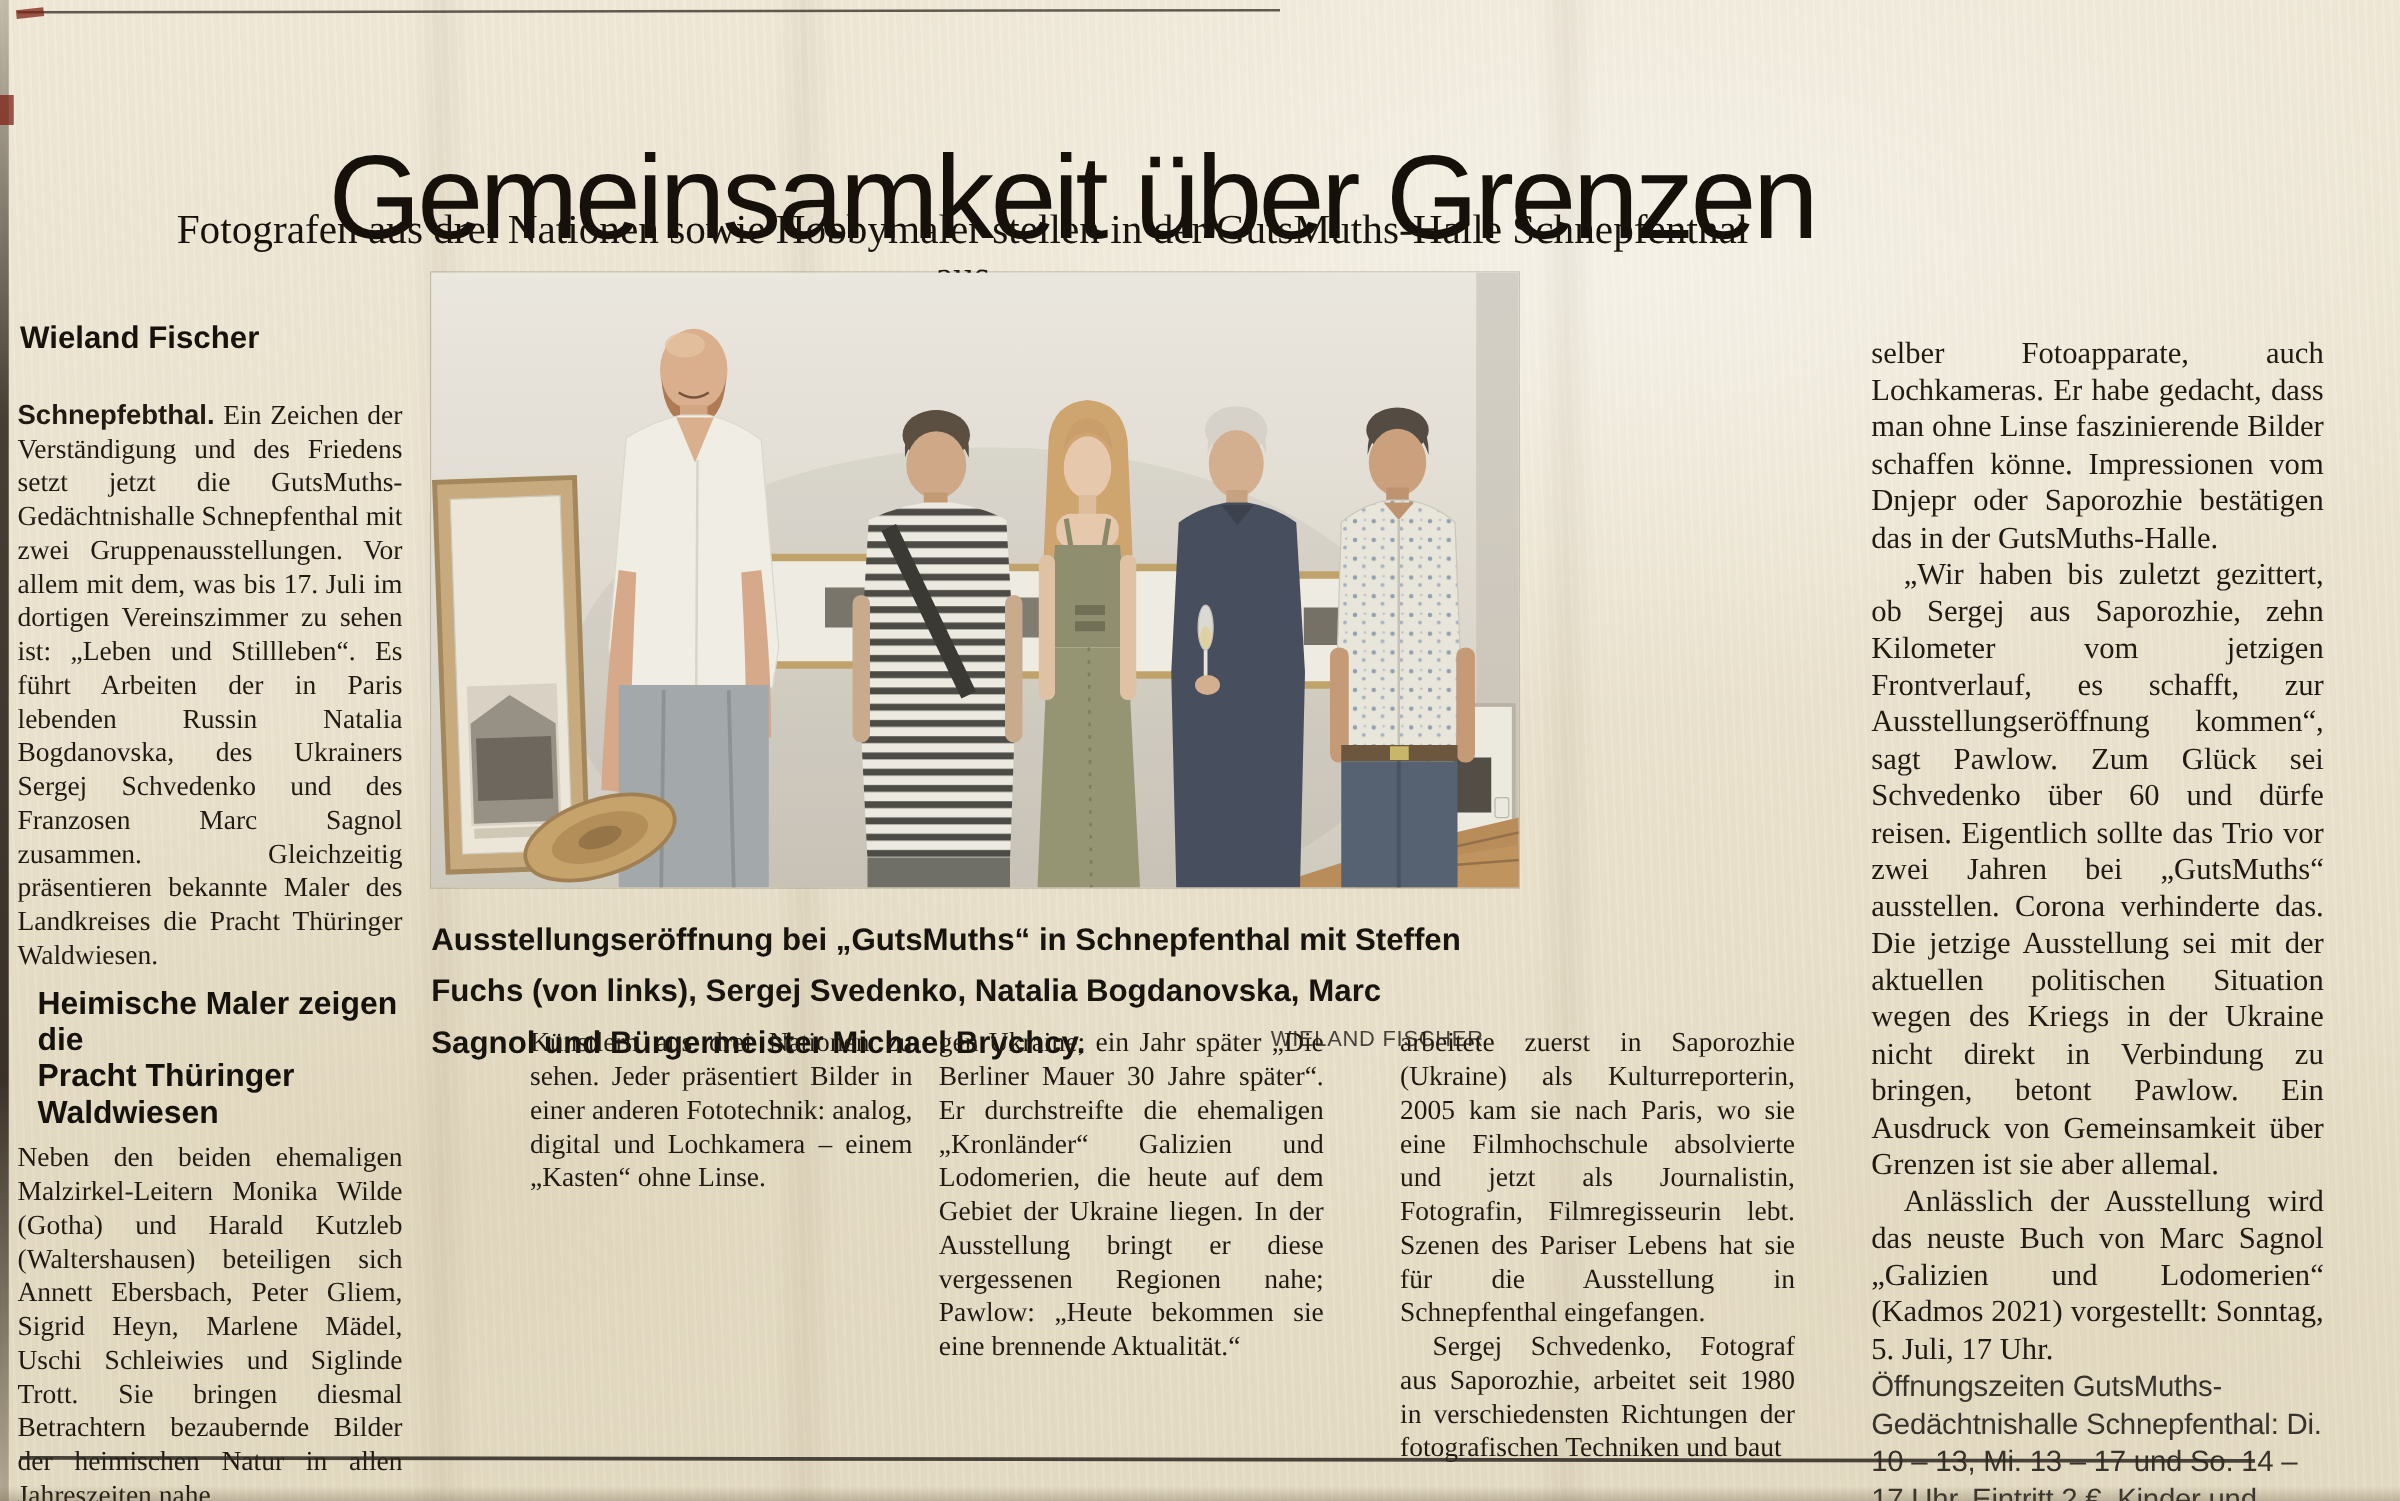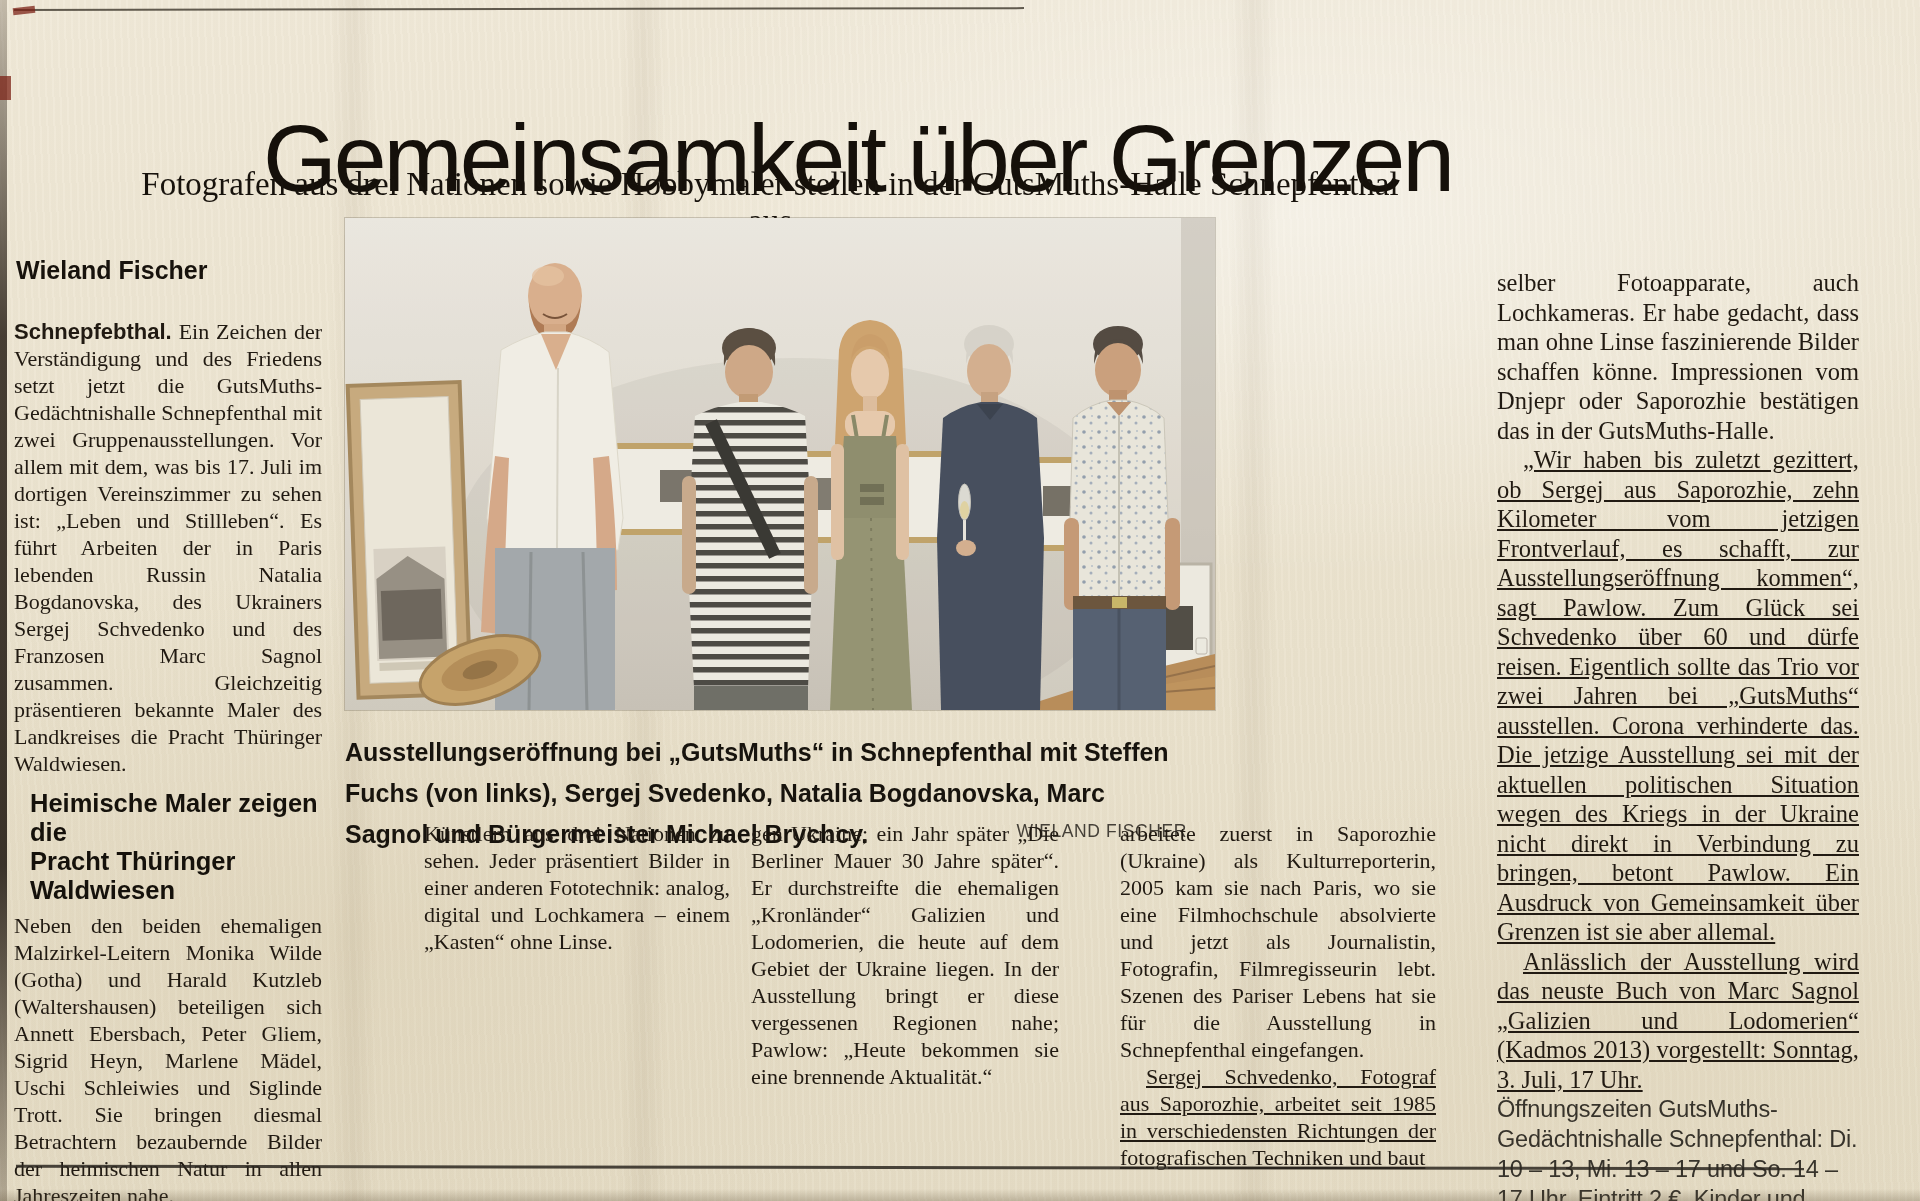--- a/index.html
+++ b/index.html
@@ -33,21 +33,21 @@
     font-size:95px;letter-spacing:-3px;text-align:center;font-weight:500;color:#15100a;
     font-family:Liberation Sans, sans-serif;white-space:nowrap;}
   .deck{position:absolute;left:140px;top:166px;width:1260px;
     font-size:33px;text-align:center;color:#17120c;font-weight:500;}
   .byline{position:absolute;left:16px;top:256px;
     font-family:"Liberation Sans", sans-serif;font-weight:700;font-size:25px;color:#17120c;}
 
   .col{position:absolute;font-size:22px;line-height:27px;text-align:justify;
     -webkit-hyphens:auto;hyphens:auto;}
   .col p{margin:0;}
-  .col p.indent{text-indent:26px;text-decoration:underline;}
+  .col p.indent{text-indent:26px;}
   .col1{left:14px;top:318px;width:308px;}
   .col2{left:384px;top:820px;width:306px;margin-left:40px;}
   .col3{left:751px;top:820px;width:308px;}
   .col4{left:1120px;top:820px;width:316px;}
   .col5{left:1497px;top:268px;width:362px;font-size:24.5px;line-height:29.5px;}
   .lead{font-family:"Liberation Sans", sans-serif;font-weight:700;}
   .subhead{font-family:"Liberation Sans", sans-serif;font-weight:700;
     font-size:25.5px;line-height:29px;color:#15110b;margin:12px 0 7px 16px;text-align:left;}
   .info{margin-top:30px;font-family:"Liberation Sans", sans-serif;font-weight:400;
     font-size:23.5px;line-height:30px;color:#37332b;letter-spacing:-0.2px;text-align:left;}
@@ -238,25 +238,25 @@
   </div>
 
   <div class="col col2">
     <p>Künstlern aus drei Nationen zu sehen. Jeder präsentiert Bilder in einer anderen Fototechnik: analog, digital und Lochkamera – einem „Kasten“ ohne Linse.</p>
   </div>
   <div class="col col3">
     <p>gen Ukraine; ein Jahr später „Die Berliner Mauer 30 Jahre später“. Er durchstreifte die ehemaligen „Kronländer“ Galizien und Lodomerien, die heute auf dem Gebiet der Ukraine liegen. In der Ausstellung bringt er diese vergessenen Regionen nahe; Pawlow: „Heute bekommen sie eine brennende Aktualität.“</p>
   </div>
   <div class="col col4">
     <p>arbeitete zuerst in Saporozhie (Ukraine) als Kulturreporterin, 2005 kam sie nach Paris, wo sie eine Filmhochschule absolvierte und jetzt als Journalistin, Fotografin, Filmregisseurin lebt. Szenen des Pariser Lebens hat sie für die Ausstellung in Schnepfenthal eingefangen.</p>
-    <p class="indent">Sergej Schvedenko, Fotograf aus Saporozhie, arbeitet seit 1985 in verschiedensten Richtungen der fotografischen Techniken und baut</p>
+    <p class="indent">Sergej Schvedenko, Fotograf aus Saporozhie, arbeitet seit 1980 in verschiedensten Richtungen der fotografischen Techniken und baut</p>
   </div>
 
   <div class="col col5">
     <p>selber Fotoapparate, auch Lochkameras. Er habe gedacht, dass man ohne Linse faszinierende Bilder schaffen könne. Impressionen vom Dnjepr oder Saporozhie bestätigen das in der GutsMuths-Halle.</p>
     <p class="indent">„Wir haben bis zuletzt gezittert, ob Sergej aus Saporozhie, zehn Kilometer vom jetzigen Frontverlauf, es schafft, zur Ausstellungseröffnung kommen“, sagt Pawlow. Zum Glück sei Schvedenko über 60 und dürfe reisen. Eigentlich sollte das Trio vor zwei Jahren bei „GutsMuths“ ausstellen. Corona verhinderte das. Die jetzige Ausstellung sei mit der aktuellen politischen Situation wegen des Kriegs in der Ukraine nicht direkt in Verbindung zu bringen, betont Pawlow. Ein Ausdruck von Gemeinsamkeit über Grenzen ist sie aber allemal.</p>
-    <p class="indent">Anlässlich der Ausstellung wird das neuste Buch von Marc Sagnol „Galizien und Lodomerien“ (Kadmos 2013) vorgestellt: Sonntag, 3. Juli, 17 Uhr.</p>
+    <p class="indent">Anlässlich der Ausstellung wird das neuste Buch von Marc Sagnol „Galizien und Lodomerien“ (Kadmos 2021) vorgestellt: Sonntag, 5. Juli, 17 Uhr.</p>
     <p class="info">Öffnungszeiten GutsMuths-Gedächtnishalle Schnepfenthal: Di. 10 – 13, Mi. 13 – 17 und So. 14 – 17 Uhr. Eintritt 2 €, Kinder und Schüler frei</p>
   </div>
 
   <div class="bottom-rule"></div>
   <div class="edge-bottom"></div>
 </div>
 
 </body></html>

